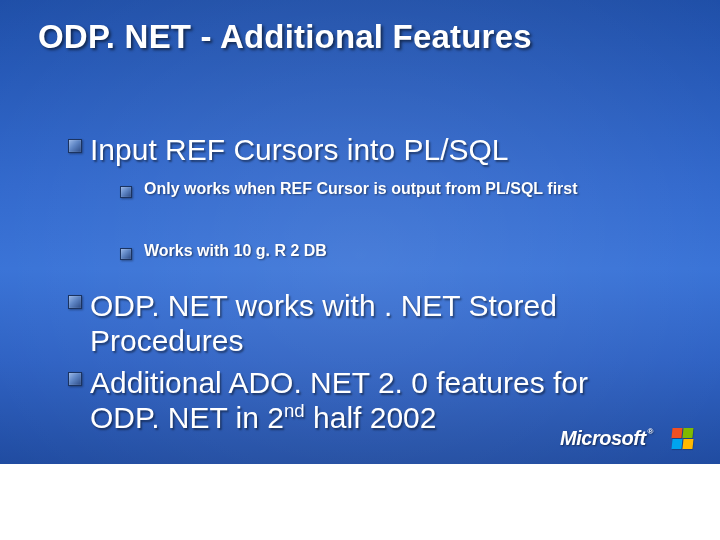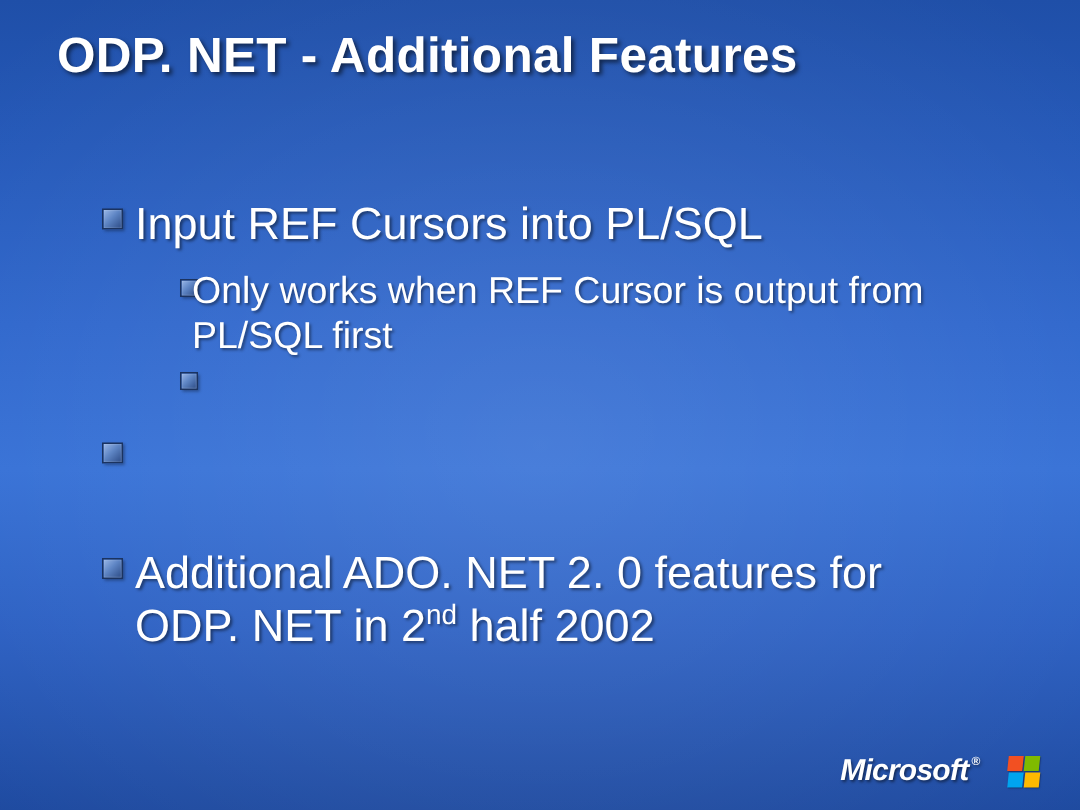--- a/index.html
+++ b/index.html
@@ -6,21 +6,21 @@
     margin: 0;
     padding: 0;
     width: 720px;
     height: 540px;
     overflow: hidden;
     font-family: Arial, Helvetica, sans-serif;
   }
   .slide {
     position: relative;
     width: 720px;
-    height: 540px;
+    height: 464px;
     background:
       radial-gradient(ellipse 900px 700px at 50% 55%,
         rgba(255,255,255,0.10) 0%,
         rgba(255,255,255,0.0) 55%),
       linear-gradient(180deg,
         #1f4fa8 0%,
         #2559b9 18%,
         #2e66cc 40%,
         #3570d6 58%,
         #2b5fc2 78%,
@@ -43,26 +43,27 @@
     position: absolute;
     left: 90px;
     color: #ffffff;
     font-size: 30px;
     text-shadow: 1.5px 1.5px 2px rgba(0,0,0,0.45);
     line-height: 1.18;
     max-width: 560px;
   }
   .b2 {
     position: absolute;
-    left: 128px;
+    left: 144px;
     color: #ffffff;
-    font-size: 25px;
+    font-size: 16px;
     text-shadow: 1.2px 1.2px 2px rgba(0,0,0,0.45);
     line-height: 1.2;
     max-width: 500px;
+    font-weight: bold;
   }
   .sup { font-size: 0.62em; vertical-align: super; line-height: 0; }
 
   
   .sq {
     position: absolute;
     width: 12px;
     height: 12px;
     background: linear-gradient(135deg, #9ab8e8 0%, #5f86c5 45%, #2c4b86 100%);
     border: 1px solid #1b3360;
@@ -122,22 +123,24 @@
 
   <div class="title">ODP. NET - Additional Features</div>
 
   <div class="sq" style="left:68px; top:139px;"></div>
   <div class="b1" style="top:132px;">Input REF Cursors into PL/SQL</div>
 
   <div class="sq small" style="left:120px; top:186px;"></div>
   <div class="b2" style="top:179px;">Only works when REF Cursor is output from PL/SQL first</div>
 
   <div class="sq small" style="left:120px; top:248px;"></div>
+  <div class="b2" style="top:241px;">Works with 10 g. R 2 DB</div>
 
   <div class="sq" style="left:68px; top:295px;"></div>
+  <div class="b1" style="top:288px;">ODP. NET works with . NET Stored Procedures</div>
 
   <div class="sq" style="left:68px; top:372px;"></div>
   <div class="b1" style="top:365px;">
     <span>Additional ADO. NET 2. 0 features for ODP. NET in 2</span><span class="sup">nd</span><span> half 2002</span>
   </div>
 
   <div class="ms-wrap">
     <span class="ms-word">
       <span>Microsoft</span><span class="ms-tm">®</span>
     </span>

